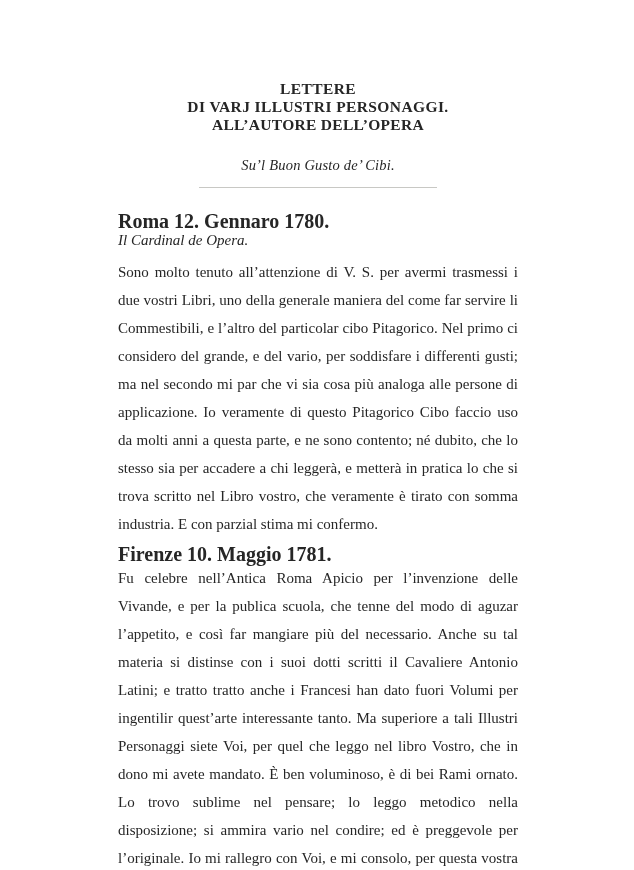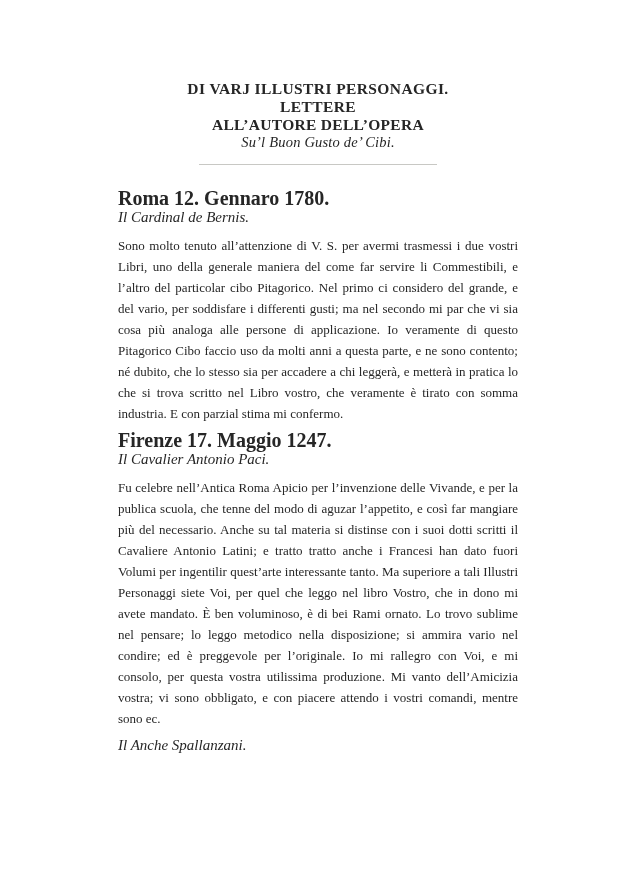--- a/index.html
+++ b/index.html
@@ -26,21 +26,21 @@
     font-size: 15.5px;
     line-height: 18px;
     letter-spacing: 0.4px;
   }
   .title-line.italic-caps {
     letter-spacing: 0.3px;
   }
   .subtitle {
     font-style: italic;
     font-size: 14.5px;
-    margin-top: 0;
+    margin-top: 23px;
     letter-spacing: 0.2px;
   }
   .title-divider {
     border: none;
     border-top: 1px solid #c8c8c4;
     width: 238px;
     margin: 13px auto 0 auto;
   }
   .letter { margin-bottom: 3px; }
   .dateline {
@@ -49,48 +49,47 @@
     line-height: 19px;
     margin-top: 7px;
   }
   .author {
     font-style: italic;
     font-size: 15px;
     line-height: 19px;
     margin-bottom: 8px;
   }
   .letter-body {
-    font-size: 13px;
-    line-height: 21px;
+    font-size: 15px;
+    line-height: 28px;
     text-align: justify;
     margin-bottom: 7px;
   }
 </style>
 </head>
 <body>
 
 <div class="page">
 
   <header class="title-block">
+    <div class="title-line">LETTERE</div>
     <div class="title-line">DI VARJ ILLUSTRI PERSONAGGI.</div>
-    <div class="title-line">LETTERE</div>
     <div class="title-line italic-caps">ALL’AUTORE DELL’OPERA</div>
     <div class="subtitle">Su’l Buon Gusto de’ Cibi.</div>
     <hr class="title-divider">
   </header>
 
   <section class="letter">
     <div class="dateline">Roma 12. Gennaro 1780.</div>
-    <div class="author">Il Cardinal de Bernis.</div>
+    <div class="author">Il Cardinal de Opera.</div>
     <p class="letter-body">Sono molto tenuto all’attenzione di V. S. per avermi trasmessi i due vostri Libri, uno della generale maniera del come far servire li Commestibili, e l’altro del particolar cibo Pitagorico. Nel primo ci considero del grande, e del vario, per soddisfare i differenti gusti; ma nel secondo mi par che vi sia cosa più analoga alle persone di applicazione. Io veramente di questo Pitagorico Cibo faccio uso da molti anni a questa parte, e ne sono contento; né dubito, che lo stesso sia per accadere a chi leggerà, e metterà in pratica lo che si trova scritto nel Libro vostro, che veramente è tirato con somma industria. E con parzial stima mi confermo.</p>
   </section>
 
   <section class="letter">
-    <div class="dateline">Firenze 17. Maggio 1247.</div>
-    <div class="author">Il Cavalier Antonio Paci.</div>
+    <div class="dateline">Firenze 10. Maggio 1781.</div>
     <p class="letter-body">Fu celebre nell’Antica Roma Apicio per l’invenzione delle Vivande, e per la publica scuola, che tenne del modo di aguzar l’appetito, e così far mangiare più del necessario. Anche su tal materia si distinse con i suoi dotti scritti il Cavaliere Antonio Latini; e tratto tratto anche i Francesi han dato fuori Volumi per ingentilir quest’arte interessante tanto. Ma superiore a tali Illustri Personaggi siete Voi, per quel che leggo nel libro Vostro, che in dono mi avete mandato. È ben voluminoso, è di bei Rami ornato. Lo trovo sublime nel pensare; lo leggo metodico nella disposizione; si ammira vario nel condire; ed è preggevole per l’originale. Io mi rallegro con Voi, e mi consolo, per questa vostra utilissima produzione. Mi vanto dell’Amicizia vostra; vi sono obbligato, e con piacere attendo i vostri comandi, mentre sono ec.</p>
   </section>
 
   <section class="letter">
     <div class="author">Il Anche Spallanzani.</div>
   </section>
 
 </div>
 
 </body></html>

